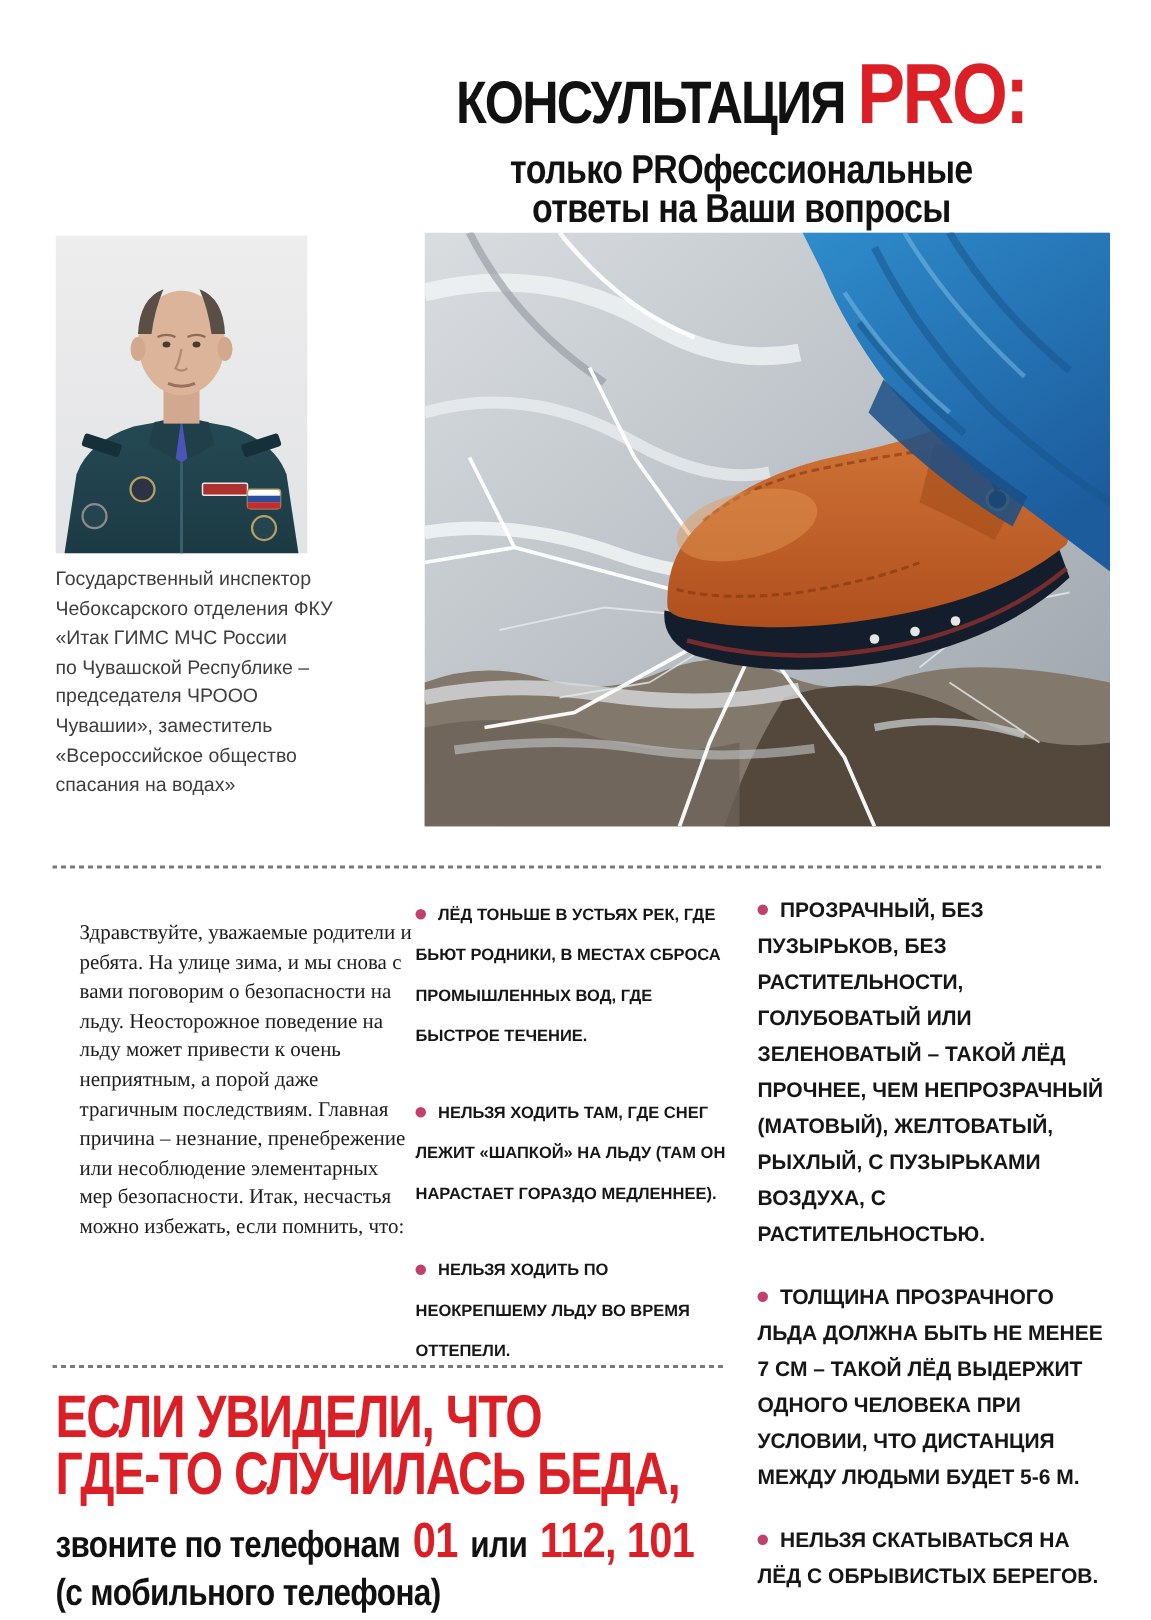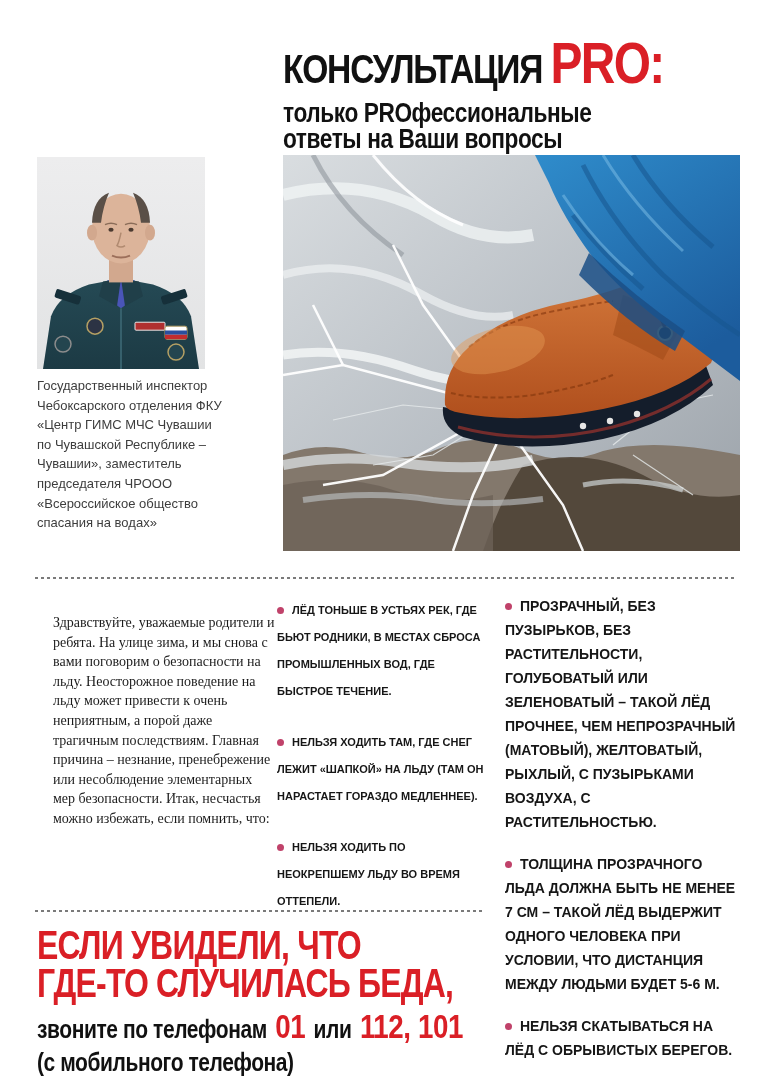--- a/index.html
+++ b/index.html
@@ -1,20 +1,20 @@
 <!DOCTYPE html>
 <html><head>
 <meta charset="utf-8">
 <style>
   html,body{margin:0;padding:0;background:#ffffff;}
   .page{position:relative;width:767px;height:1080px;background:#ffffff;overflow:hidden;
         font-family:"Liberation Sans",sans-serif;}
 
   
-  .header{position:absolute;left:283px;top:30px;width:470px;}
+  .header{position:absolute;left:295px;top:30px;width:470px;text-align:center;}
   .cond{display:inline-block;transform:scaleX(0.84);transform-origin:0 50%;white-space:nowrap;}
   .title-line{display:flex;align-items:baseline;gap:10px;}
   .t-black{font-size:40px;font-weight:900;color:#111111;letter-spacing:-1.5px;}
   .t-red{font-size:57px;font-weight:900;letter-spacing:-2px;}
   .subtitle{font-size:27px;font-weight:800;color:#111111;letter-spacing:-0.5px;line-height:26px;}
   .subwrap{margin-top:4px;}
 
   
   .expert-photo{position:absolute;left:37px;top:157px;width:168px;height:212px;margin:0;}
   .main-photo{position:absolute;left:283px;top:155px;width:457px;height:396px;margin:0;}
@@ -127,24 +127,24 @@
       <ellipse cx="74" cy="73" rx="2.6" ry="2" fill="#4b3a30"></ellipse>
       <ellipse cx="94" cy="73" rx="2.6" ry="2" fill="#4b3a30"></ellipse>
       <path d="M84,76 Q82,86 80,89 Q84,92 88,89" stroke="#b08a70" stroke-width="1.5" fill="none"></path>
       <path d="M75,99 Q84,103 93,99" stroke="#9c6f5a" stroke-width="2" fill="none"></path>
     </svg>
   </figure>
 
   <div class="expert-caption">
     <div class="cap-cred">Государственный инспектор</div>
     <div class="cap-cred">Чебоксарского отделения ФКУ</div>
-    <div class="cap-cred">«Центр ГИМС МЧС Чувашии</div>
+    <div class="cap-cred">«Итак ГИМС МЧС России</div>
     <div class="cap-cred">по Чувашской Республике –</div>
+    <div class="cap-cred">председателя ЧРООО</div>
     <div class="cap-cred">Чувашии», заместитель</div>
-    <div class="cap-cred">председателя ЧРООО</div>
     <div class="cap-cred">«Всероссийское общество</div>
     <div class="cap-cred">спасания на водах»</div>
   </div>
 
   <figure class="main-photo">
     <svg viewBox="0 0 457 396" preserveAspectRatio="none">
       <defs>
         <linearGradient id="ice" x1="0" y1="0" x2="1" y2="1">
           <stop offset="0" stop-color="#d9dde0"></stop>
             <stop offset="0.55" stop-color="#b8bec4"></stop>

